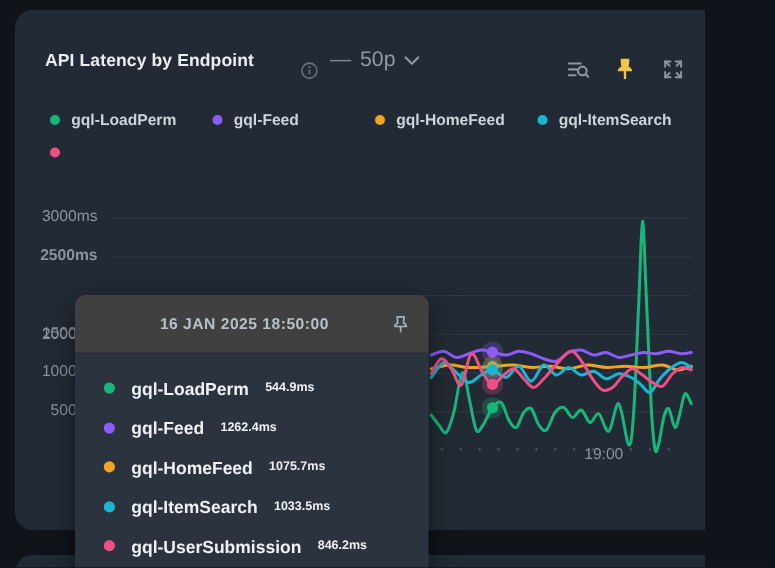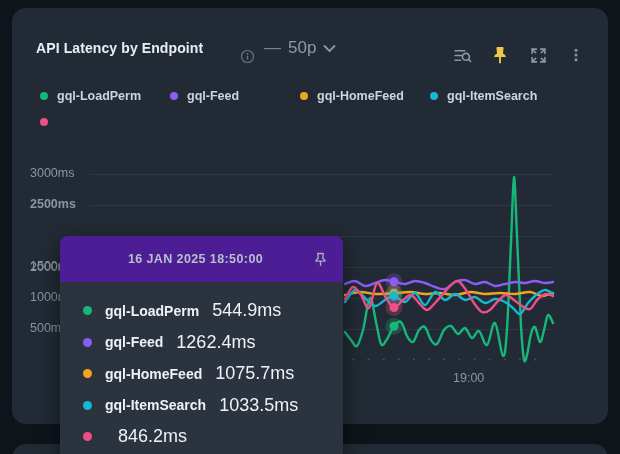--- a/index.html
+++ b/index.html
@@ -1,18 +1,18 @@
 <!DOCTYPE html>
 <html><head>
 <meta charset="utf-8">
 <style>
   * { box-sizing: border-box; margin: 0; padding: 0; }
   html,body { background:#0f141b; }
   body { font-family: "Liberation Sans", "DejaVu Sans", sans-serif; }
-  .screen { position:relative; width:620px; height:454px; background:#0f141b; overflow:hidden; }
+  .screen { position:relative; width:564px; height:454px; background:#0f141b; overflow:hidden; }
 
   .card { position:absolute; left:12px; top:8px; width:596px; height:416px;
           background:#222b35; border-radius:14px; overflow:hidden; }
   .card2 { position:absolute; left:12px; top:444px; width:596px; height:60px;
            background:#222b35; border-radius:14px 14px 0 0; }
 
   
   .panel-title { position:absolute; left:24px; top:32px; font-size:14px; font-weight:700;
                  color:#e9eef3; letter-spacing:.1px; }
   .info-btn { position:absolute; left:228px; top:41px; width:15px; height:15px; cursor:pointer; }
@@ -24,43 +24,43 @@
   .icon-btn { width:20px; height:20px; display:flex; align-items:center; justify-content:center;
               background:none; border:none; cursor:pointer; padding:0; }
 
   
   .legend { position:absolute; left:28px; top:75px; width:556px; display:flex; flex-wrap:wrap; }
   .legend-item { width:130px; height:26px; display:flex; align-items:center; gap:9px; cursor:pointer; }
   .legend-dot { width:8px; height:8px; border-radius:50%; flex:0 0 auto; }
   .legend-label { font-size:12.5px; font-weight:600; color:#ccd4dc; white-space:nowrap; }
 
   
-  .ylabel { position:absolute; left:18px; width:64px; font-size:12.5px;
+  .ylabel { position:absolute; left:2px; width:64px; text-align:right; font-size:12.5px;
             color:#8a95a1; line-height:14px; }
   .gridline { position:absolute; left:78px; width:463px; height:1px; background:rgba(255,255,255,0.06); }
-  .xlabel { position:absolute; left:441px; top:363px; width:60px; 
+  .xlabel { position:absolute; left:441px; top:348px; width:60px; text-align:center;
             font-size:12.5px; color:#8a95a1; }
   .chart-region { position:absolute; left:78px; top:160px; width:465px; height:200px; }
 
   
   #chart-svg { position:absolute; left:0; top:0; z-index:5; pointer-events:none; }
 
   
   .tooltip { position:absolute; left:60px; top:236px; width:283px; height:230px; z-index:20;
              border-radius:8px; overflow:hidden; box-shadow:0 6px 22px rgba(0,0,0,.5); }
-  .tt-header { height:46px; background:#4c1d95; display:flex; align-items:center; position:relative; }
+  .tt-header { height:46px; background:#404040; display:flex; align-items:center; position:relative; }
   .tt-time { flex:1; text-align:center; font-size:12.5px; font-weight:700; letter-spacing:.4px;
              color:#b7c0ca; padding-left:22px; }
   .tt-pin { width:22px; height:22px; margin-right:12px; display:flex; align-items:center;
             justify-content:center; background:none; border:none; cursor:pointer; padding:0; }
   .tt-body { background:#2b333e; height:184px; padding:13px 0 0 23px; }
   .tt-row { height:31.5px; display:flex; align-items:center; }
   .tt-dot { width:9px; height:9px; border-radius:50%; margin-right:13px; flex:0 0 auto; }
   .tt-name { font-size:14px; font-weight:700; color:#eef2f6; }
-  .tt-value { font-size:18px; font-weight:400; color:#eef2f6; margin-left:13px; }
+  .tt-value { font-size:10px; font-weight:700; color:#eef2f6; margin-left:13px; }
 </style>
 </head>
 <body>
 
 <div class="screen">
 
   <div class="card">
     <div class="panel-title">API Latency by Endpoint</div>
 
     <div class="info-btn">
@@ -238,18 +238,19 @@
           <span class="tt-name">gql-HomeFeed</span>
           <span class="tt-value">1075.7ms</span>
         </div>
         <div class="tt-row">
           <span class="tt-dot" style="background: rgb(23, 182, 210);"></span>
           <span class="tt-name">gql-ItemSearch</span>
           <span class="tt-value">1033.5ms</span>
         </div>
         <div class="tt-row">
           <span class="tt-dot" style="background: rgb(238, 79, 135);"></span>
+          <span class="tt-name">gql-UserSubmission</span>
           <span class="tt-value">846.2ms</span>
         </div>
       </div>
   </div>
 
 </div>
 
 </body></html>

